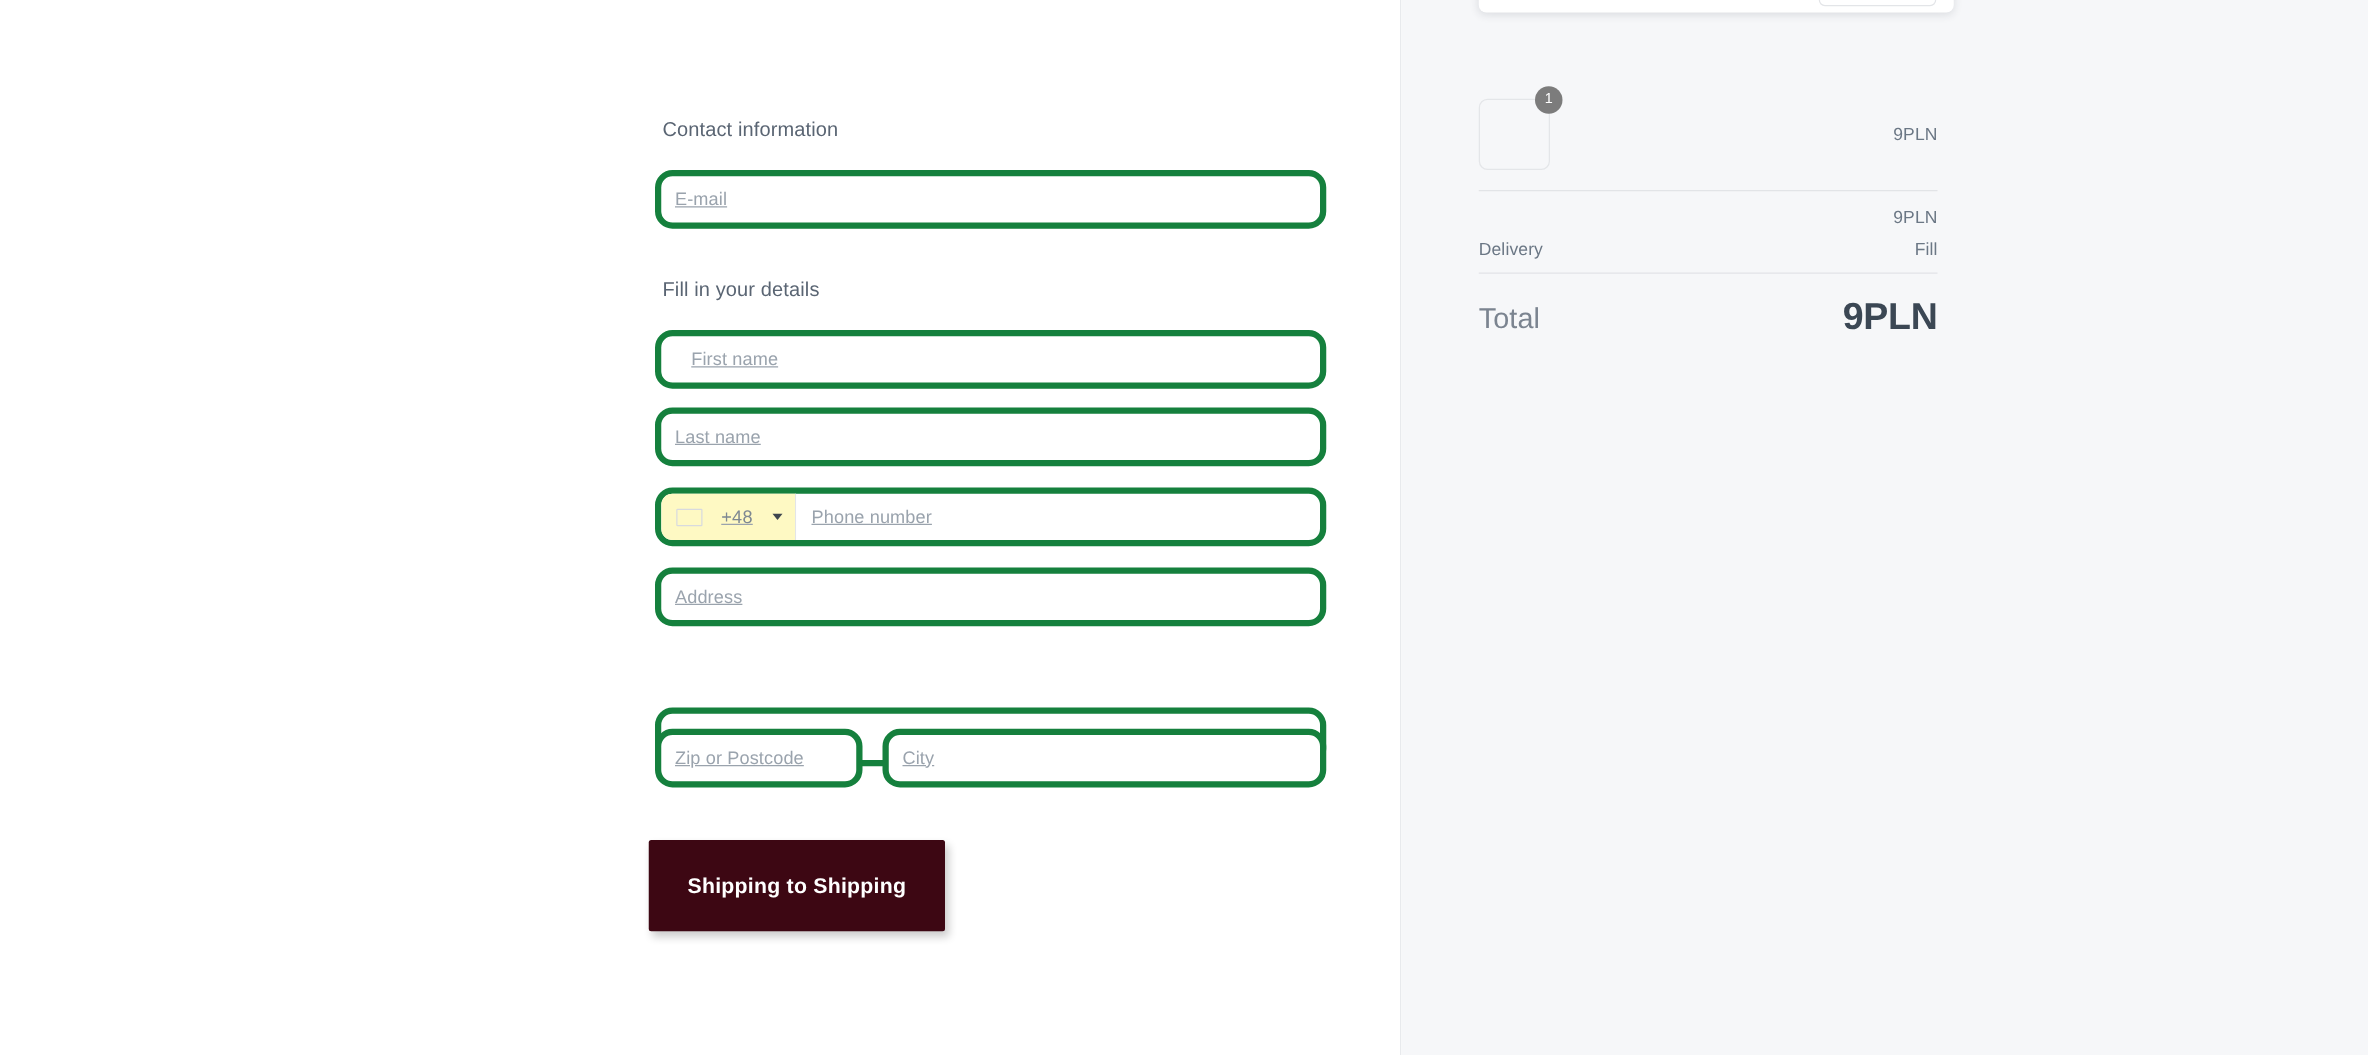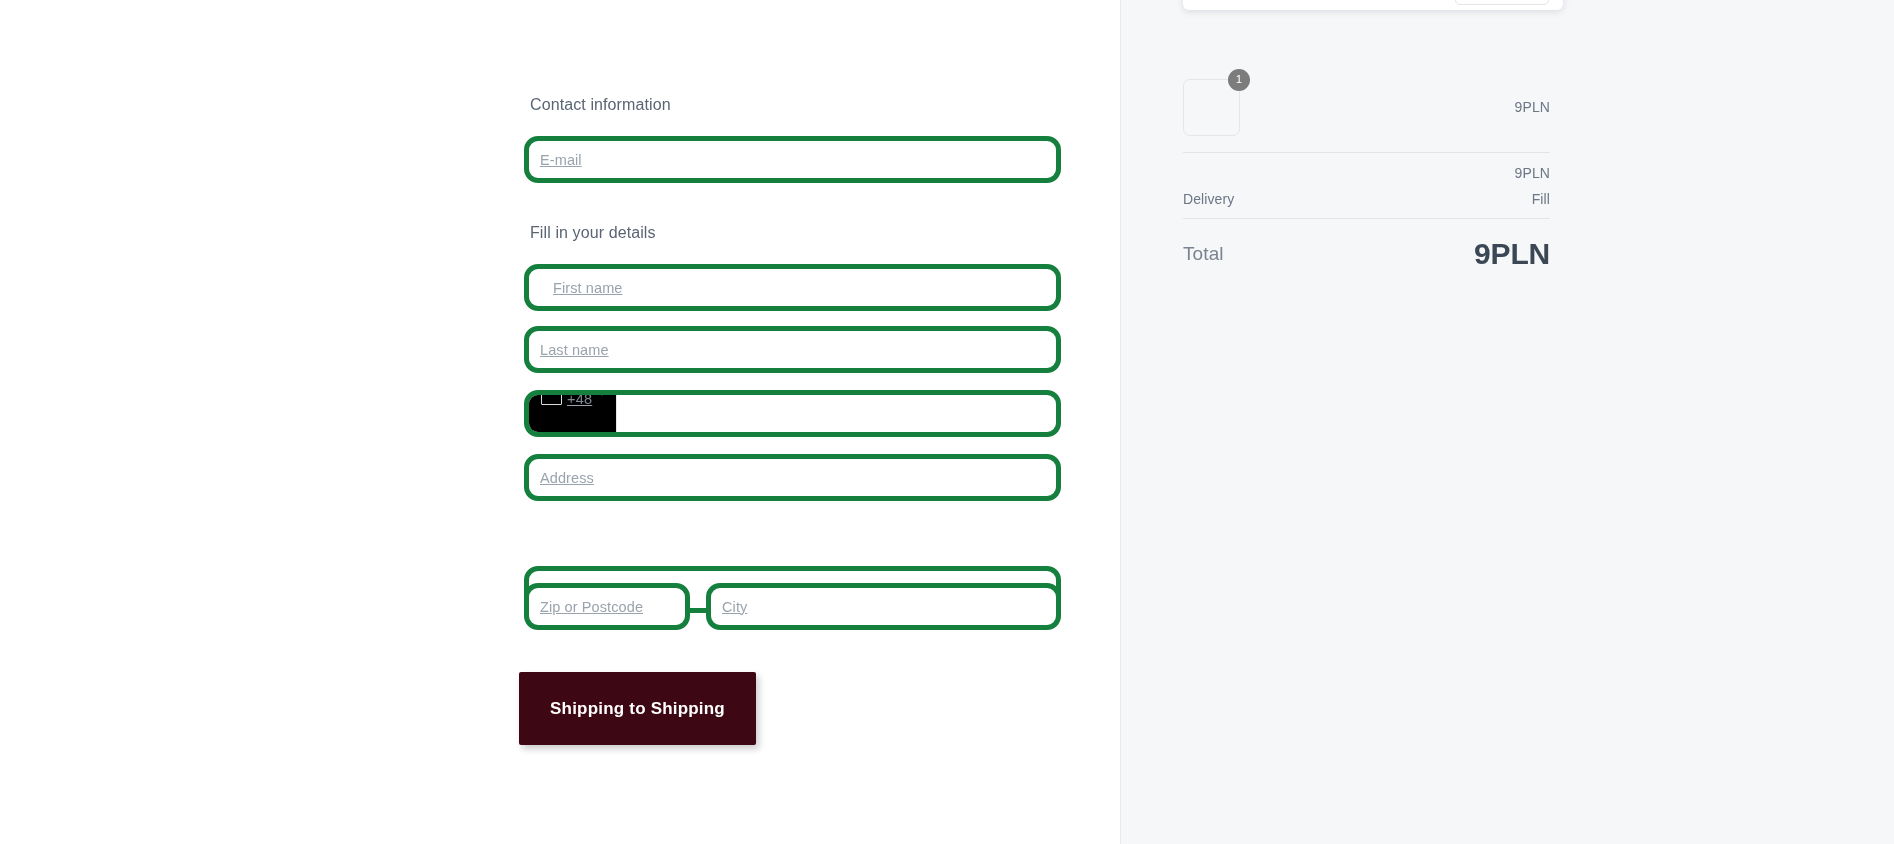--- a/index.html
+++ b/index.html
@@ -73,25 +73,25 @@
   #f-last      { left: 0px;   top: 326px; width: 537px; }
   #f-phone     { left: 0px;   top: 390px; width: 537px; padding-left: 0; }
   #f-address   { left: 0px;   top: 454px; width: 537px; }
   #f-country   { left: 0px;   top: 519px; width: 537px; margin-top: 47px; }
   #f-zip       { left: 0px;   top: 583px; width: 166px; }
   #f-city      { left: 182px; top: 583px; width: 355px; }
 
   
   .phone-prefix {
     display: flex;
-    align-items: flex-start;
-    gap: 5px;
+    align-items: center;
+    gap: 15px;
     height: 45px;
     padding: 0 10px 0 12px;
-    background: #000000;
+    background: #fef9c3;
     border-right: 1px solid #e3e5e8;
     border-radius: 4px 0 0 4px;
     flex: 0 0 auto;
     cursor: pointer;
   }
   .flag-pl {
     width: 21px; height: 14px;
     border: 1px solid #d8dade;
     border-radius: 1px;
     overflow: hidden;
@@ -258,21 +258,21 @@
   .total-row {
     position: absolute;
     left: 0;
     top: 237px;
     width: 367px;
     display: flex;
     justify-content: space-between;
     align-items: center;
   }
   .total-label {
-    font-size: 19px;
+    font-size: 23px;
     color: #7b8490;
     letter-spacing: 0.1px;
   }
   .total-value {
     font-size: 30px;
     font-weight: bold;
     color: #3b4754;
     letter-spacing: -0.2px;
   }
 </style>
@@ -301,20 +301,21 @@
       </div>
 
       <div class="field" id="f-phone">
         <div class="phone-prefix">
           <span class="flag-pl">
             <span class="top"></span><span class="bot"></span>
           </span>
           <span class="dialcode">+48</span>
           <span class="caret-down"></span>
         </div>
+        <span class="phone-input">Phone number</span>
       </div>
 
       <div class="field" id="f-address">
         <span class="ph">Address</span>
       </div>
 
       <div class="field filled" id="f-country">
         <span class="ph">Poland</span>
       </div>
 

